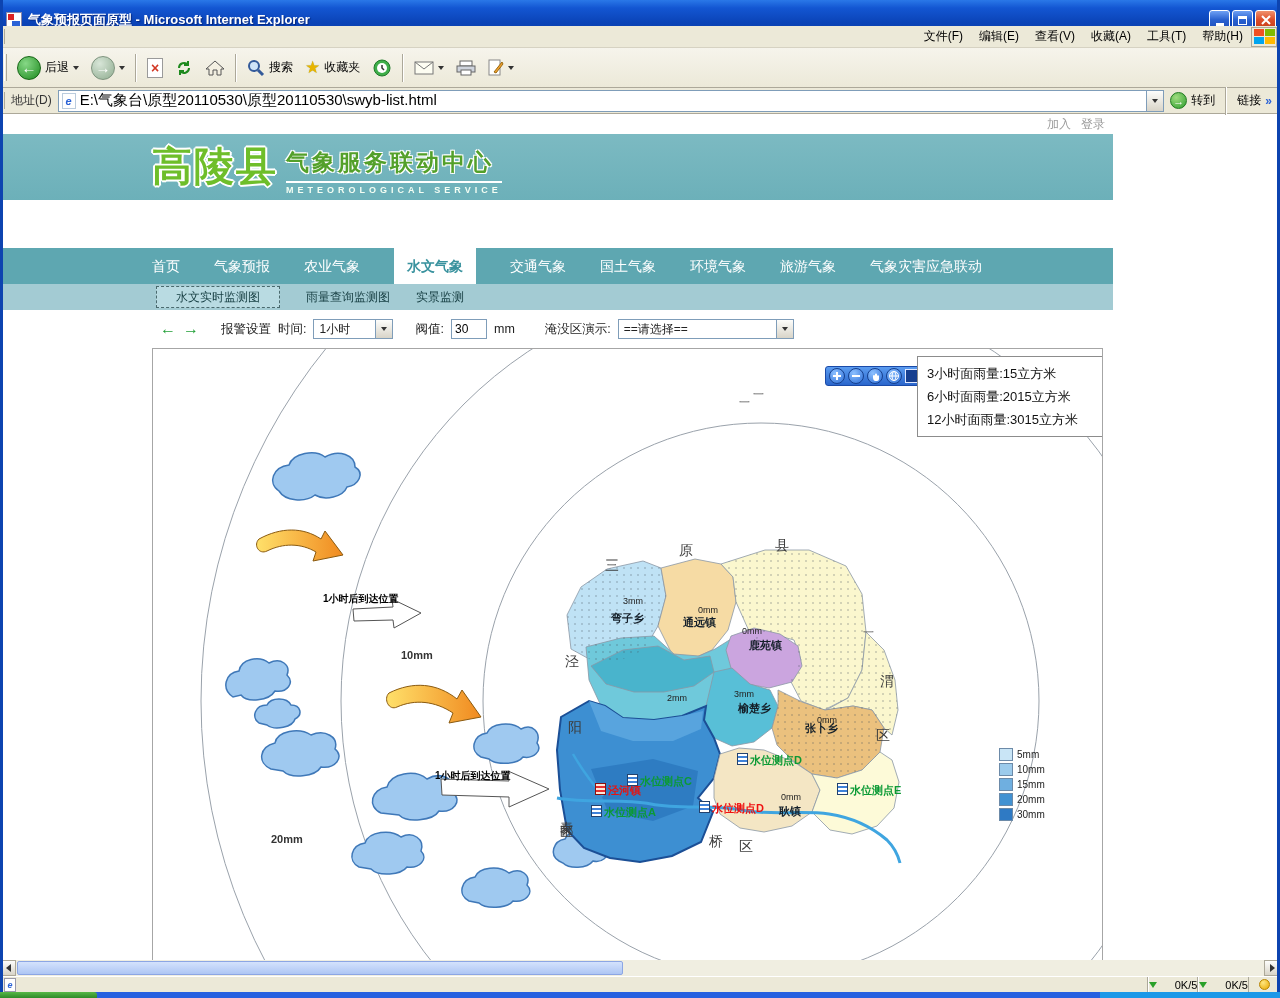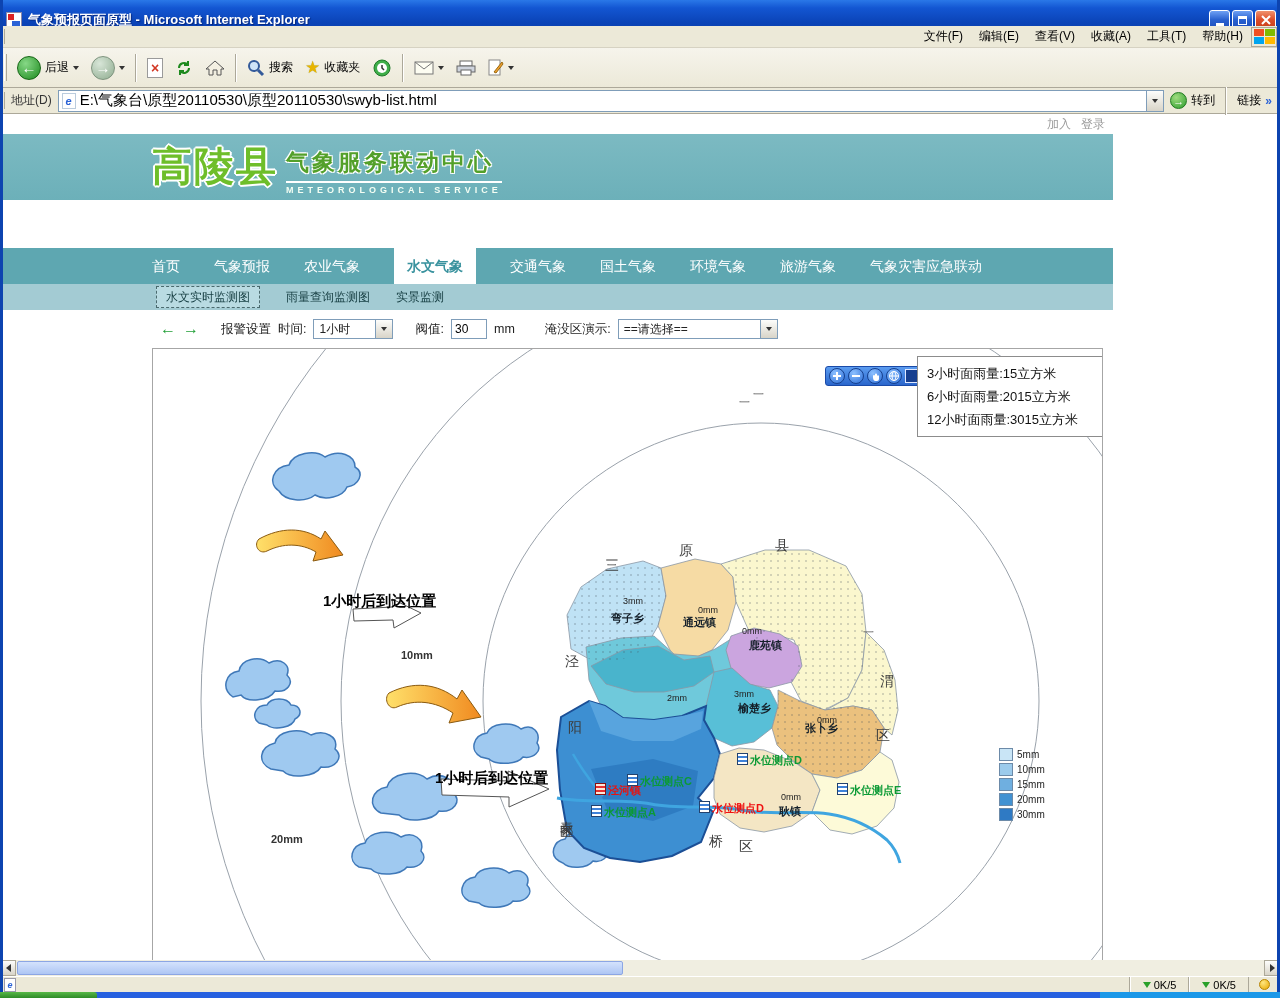--- a/index.html
+++ b/index.html
@@ -92,31 +92,31 @@
     text-shadow: 1px 1px 0 #fff, -1px -1px 0 #fff, 1px -1px 0 #fff, -1px 1px 0 #fff; }
   .logo-sub { font-size: 9px; font-weight: bold; letter-spacing: 4px; color: #f4fef4;
     border-top: 2px solid #fff; margin-top: 3px; padding-top: 2px; }
 
   .mainnav { height: 36px; background: #5ea7b1; display: flex; align-items: center; padding-left: 152px; gap: 34px; margin-top: 48px; }
   .nav-item { font-size: 14px; color: #fff; line-height: 36px; white-space: nowrap; }
   .nav-item.active { background: #fff; color: #39929e; padding: 0 13px; font-weight: bold; }
 
   .subnav { height: 26px; background: #a3cbd3; display: flex; align-items: center; padding-left: 156px; gap: 26px; }
   .subnav-item { font-size: 12px; color: #143c40; line-height: 16px; white-space: nowrap; }
-  .subnav-item.active { border: 1px dashed #4a6a6e; background: #b9dbe2; padding: 2px 9px; }
+  .subnav-item.active { border: 1px dashed #4a6a6e; background: #b9dbe2; padding: 2px 19px; }
 
   .controls { height: 38px; background: #fff; display: flex; align-items: center; gap: 7px;
     padding-left: 160px; font-size: 12.5px; color: #222; }
   .ctl-arrow { font-size: 16px; font-weight: bold; color: #22a038; line-height: 1; }
   .xp-select { height: 20px; border: 1px solid #7f9db9; background: #fff; display: inline-flex;
     align-items: center; font-size: 12px; }
   .xp-select .val { padding: 0 5px; flex: 1 1 auto; white-space: nowrap; }
   .drop-btn { width: 17px; height: 18px; background: linear-gradient(#fdfdfb,#d8d4c8);
     border-left: 1px solid #7f9db9; display: flex; align-items: center; justify-content: center; flex: 0 0 auto; }
-  .sel-time { width: 80px; } .sel-flood { width: 160px; }
+  .sel-time { width: 80px; } .sel-flood { width: 176px; }
   .xp-input { width: 36px; height: 20px; border: 1px solid #7f9db9; font-size: 12px; padding: 1px 3px;
     font-family: "Liberation Sans", "DejaVu Sans", sans-serif; }
   .sp8 { width: 8px; } .sp16 { width: 16px; }
 
   
   .mapbox { position: relative; margin-left: 152px; width: 951px; height: 648px;
     border: 1px solid #a6a6a6; background: #fff; overflow: hidden; }
   .mapbox svg.basemap { position: absolute; left: 0; top: 0; }
 
   .zoombar { position: absolute; left: 672px; top: 17px; height: 20px; display: flex; align-items: center;
@@ -140,21 +140,21 @@
   .map-label { position: absolute; white-space: nowrap; }
   .geo { font-size: 14px; color: #3c3c3c; letter-spacing: 1px; }
   .geo-vert { font-size: 13px; color: #3c3c3c; writing-mode: vertical-lr; letter-spacing: 2px; }
   .tick { font-size: 11px; color: #555; }
   .town { font-size: 11px; font-weight: bold; color: #15202a; }
   .town-red { font-size: 11px; font-weight: bold; color: #e8130f; }
   .rain { font-size: 9px; color: #222; }
   .station-green { font-size: 11px; font-weight: bold; color: #0b9a35; }
   .station-red { font-size: 11px; font-weight: bold; color: #ef1010; }
   .ring-label { font-size: 11px; font-weight: bold; color: #333; }
-  .arrow-label { font-size: 15px; font-weight: bold; color: #000; }
+  .arrow-label { font-size: 10px; font-weight: bold; color: #000; }
   .station-green::before, .station-red::before, .town-red::before { content: ""; display: inline-block;
     width: 9px; height: 10px; margin-right: 2px; vertical-align: -1px; border: 1px solid #23426e;
     background: repeating-linear-gradient(180deg, #fff 0 2px, #3f82d8 2px 4px); }
   .town-red::before { border-color: #8a1010;
     background: repeating-linear-gradient(180deg, #ffe8d8 0 2px, #e83030 2px 4px); }
 
   
   .hscroll { position: absolute; top: 960px; left: 0; right: 0; height: 16px; background: #f0eee1;
     display: flex; align-items: center; z-index: 40; }
   .sc-btn { width: 16px; height: 16px; background: linear-gradient(#fdfdfb,#d8d4c8); border: 1px solid #aca899;
@@ -165,21 +165,21 @@
     background: linear-gradient(#d4e2fc, #aec6f4); border: 1px solid #8ca6e4; flex: 0 0 auto; }
   .sc-track { flex: 1 1 auto; }
 
   .statusbar { position: absolute; top: 976px; left: 0; right: 0; height: 16px; background: #ece9d8;
     border-top: 1px solid #fff; display: flex; align-items: center; font-size: 11px; z-index: 40; }
   .status-left { flex: 1 1 auto; display: flex; align-items: center; padding-left: 4px; gap: 4px;
     border-right: 1px solid #aca899; height: 100%; }
   .st-ico { width: 12px; height: 14px; background: #fff; border: 1px solid #99a;
     color: #2a62d6; font-size: 9px; font-weight: bold; font-style: italic;
     display: flex; align-items: center; justify-content: center; }
-  .status-cell { display: flex; align-items: center; gap: 3px; padding: 0 12px; height: 100%;
+  .status-cell { display: flex; align-items: center; gap: 18px; padding: 0 0; height: 100%;
     border-right: 1px solid #aca899; border-left: 1px solid #fff; }
   .arr-down { width: 0; height: 0; border-left: 4px solid transparent; border-right: 4px solid transparent;
     border-top: 6px solid #2aa02a; }
   .tray-ico { width: 11px; height: 11px; border-radius: 50%;
     background: radial-gradient(circle at 35% 30%, #ffe680, #e8a800); border: 1px solid #b88400; margin: 0 10px; }
 
   .taskbar { position: absolute; top: 992px; left: 0; right: 0; height: 6px; background: #2660e0; z-index: 60; }
   .tb-start { position: absolute; left: 0; top: 0; width: 97px; height: 6px;
     background: linear-gradient(#57b847, #2e8a28); border-radius: 0 3px 0 0; }
   .tb-tray { position: absolute; right: 0; top: 0; width: 180px; height: 6px; background: #1b98e8; }

